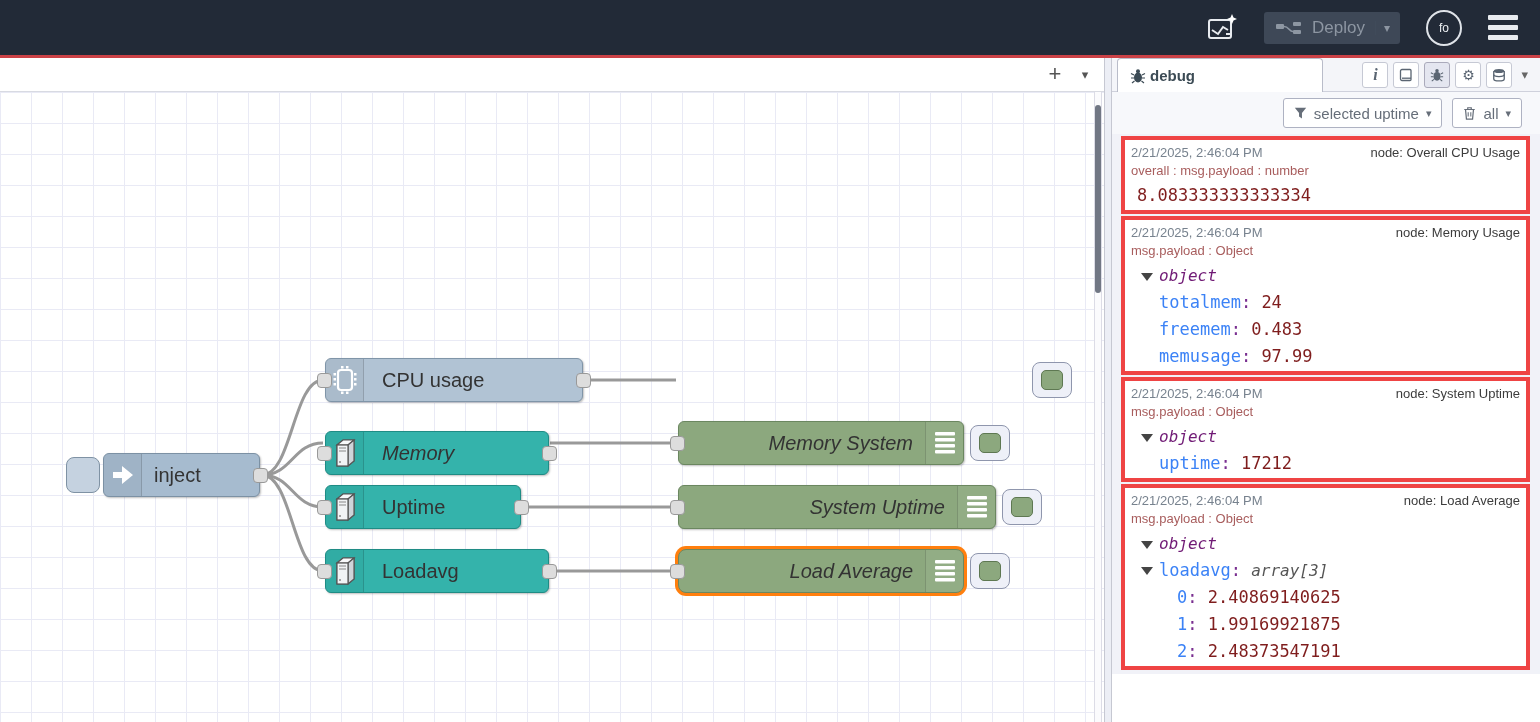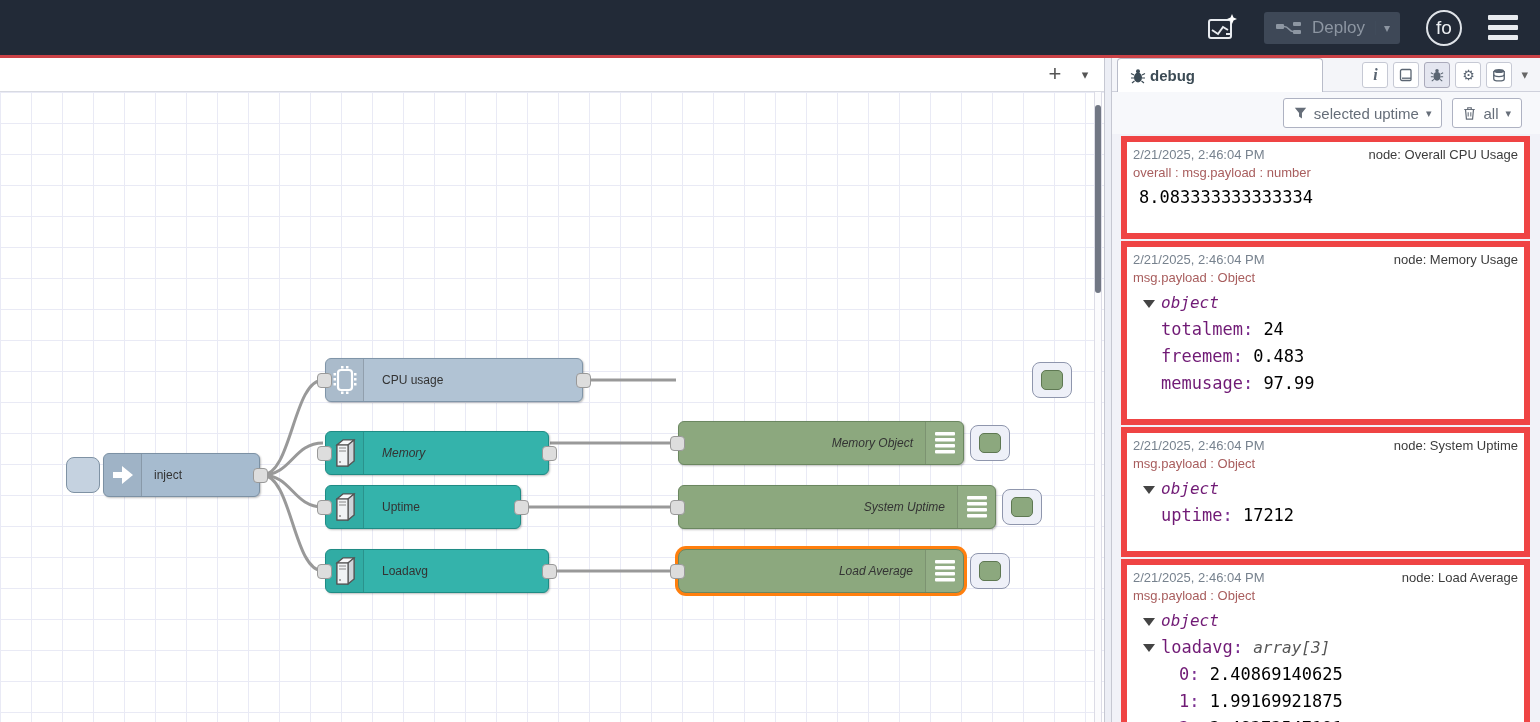--- a/index.html
+++ b/index.html
@@ -5,37 +5,37 @@
   * { margin:0; padding:0; box-sizing:border-box; }
   html,body { width:1540px; height:722px; overflow:hidden; font-family:"Liberation Sans", sans-serif; background:#fff; }
   .app { position:relative; width:1516px; height:722px; }
 
   
   .topbar { position:absolute; left:0; top:0; width:1540px; height:55px; background:#222a37; display:flex; align-items:center; justify-content:flex-end; gap:26px; padding-right:22px; }
   .redline { position:absolute; left:0; top:55px; width:1540px; height:3px; background:#cb4146; }
   .ai-btn svg { display:block; }
   .deploy-btn { display:flex; align-items:center; height:32px; background:#3e4857; border-radius:3px; padding:0 10px 0 12px; color:#8d96a2; font-size:17px; gap:10px; }
   .deploy-btn .dp-caret { border-left:1px solid #54607022; padding-left:8px; font-size:12px; color:#8d96a2; }
-  .avatar { width:36px; height:36px; border:2px solid #dfe3e8; border-radius:50%; color:#eceff2; font-size:19px; display:flex; align-items:center; justify-content:center; }
+  .avatar { width:36px; height:36px; border:2px solid #dfe3e8; border-radius:50%; color:#eceff2; font-size:12px; display:flex; align-items:center; justify-content:center; }
   .hamburger { display:flex; flex-direction:column; gap:5px; cursor:pointer; }
   .hamburger i { display:block; width:30px; height:5px; background:#e8ebef; border-radius:1px; }
 
   
   .canvas-area { position:absolute; left:0; top:58px; width:1104px; bottom:0; background:#fff; }
   .flow-tabbar { position:absolute; left:0; top:0; right:0; height:34px; background:#fff; border-bottom:1px solid #d8dae2; }
   .flow-tabbar .tb-btn { position:absolute; top:0; height:34px; width:30px; color:#555; font-size:22px; line-height:32px; text-align:center; cursor:pointer; }
   .flow-tabbar .tb-btn.small { font-size:13px; line-height:34px; }
   .canvas { position:absolute; left:0; top:34px; right:0; bottom:0;
     background-image:linear-gradient(#e9eaf5 1px, transparent 1px), linear-gradient(90deg, #e9eaf5 1px, transparent 1px);
     background-size:31px 31px; }
   .wires { position:absolute; left:0; top:0; z-index:1; }
   .wires path { stroke:#999; stroke-width:3; fill:none; }
 
   .node { position:absolute; height:44px; border-radius:6px; z-index:2; box-shadow:1px 1px 2px rgba(0,0,0,.25); }
-  .node .nlabel { position:absolute; top:0; line-height:42px; font-size:12px; color:#333; white-space:nowrap; }
+  .node .nlabel { position:absolute; top:0; line-height:42px; font-size:20px; color:#333; white-space:nowrap; }
   .node .icon-box { position:absolute; top:0; bottom:0; width:38px; display:flex; align-items:center; justify-content:center; }
   .node .icon-box.left { left:0; border-right:1px solid rgba(0,0,0,.15); border-radius:5px 0 0 5px; background:rgba(0,0,0,.04); }
   .node .icon-box.right { right:0; border-left:1px solid rgba(0,0,0,.15); border-radius:0 5px 5px 0; background:rgba(255,255,255,.06); }
   .node.blue1 { background:#a6bbcf; border:1px solid #7c91a4; }
   .node.blue2 { background:#b1c3d4; border:1px solid #8095a8; }
   .node.teal  { background:#34b3ab; border:1px solid #1f8c85; }
   .node.green { background:#8ca87e; border:1px solid #6b8760; }
   .node.green .nlabel { font-style:italic; right:50px; left:8px; text-align:right; }
   .node.selected { box-shadow:0 0 0 3px #ff7f0e; border-radius:8px; }
   .port { position:absolute; width:15px; height:15px; top:50%; margin-top:-7.5px; background:#ddd; border:1.5px solid #999; border-radius:4px; z-index:3; }
@@ -58,35 +58,35 @@
   .tool-btn.active { background:#e4e6f0; border-color:#aab; }
   .tool-btn .serif-i { font-family:"Liberation Serif", serif; font-weight:bold; font-style:italic; font-size:16px; }
   .sb-caret { color:#666; font-size:13px; padding:0 4px; cursor:pointer; }
 
   .sb-filterbar { position:absolute; left:0; top:34px; right:0; height:42px; background:#f7f8fb; display:flex; align-items:center; justify-content:flex-end; gap:10px; padding-right:18px; }
   .filter-btn { height:30px; background:#fff; border:1px solid #aeb2c2; border-radius:3px; color:#666e79; font-size:15px; display:flex; align-items:center; gap:7px; padding:0 10px; cursor:pointer; font-family:"Liberation Sans",sans-serif; }
   .filter-btn .fcaret { font-size:11px; color:#666e79; }
 
   .sb-messages { position:absolute; left:0; top:76px; right:0; bottom:0; background:#fff; overflow:hidden; }
   .msg-stack { background:#f1f2f8; padding:2px 10px 2px 9px; }
-  .msg { background:#fff; border:6px solid #ef4444; margin-bottom:2px; padding:3px 4px 22px 4px; }
+  .msg { background:#fff; border:4px solid #ef4444; margin-bottom:2px; padding:3px 4px 1px 4px; }
   .msg-meta { display:flex; justify-content:space-between; font-size:13px; line-height:19px; padding:0 2px; }
   .msg-ts { color:#77828e; }
   .msg-node { color:#3c3c3c; }
   .msg-path { font-size:13px; line-height:18px; color:#a85d5d; padding:0 2px; }
   .msg-body { font-family:"DejaVu Sans Mono", monospace; font-size:17px; color:#333; padding-top:2px; }
   .row { line-height:27px; white-space:nowrap; }
   .row .caret-tri { display:inline-block; width:0; height:0; border-left:6px solid transparent; border-right:6px solid transparent; border-top:8px solid #444; margin-right:6px; vertical-align:middle; }
   .row.obj { padding-left:12px; font-style:italic; color:#701a75; font-size:16px; }
   .row.arr { padding-left:12px; }
   .row.kv { padding-left:30px; }
   .row.item { padding-left:48px; }
   .row.val { padding-left:8px; }
-  .k { color:#701a75;margin-top:36px; } .k::after { content:": "; color:#792e90; }
-  .v { color:#000000;margin-top:11px; }
+  .k { color:#3b82f6;margin-top:36px; } .k::after { content:": "; color:#792e90; }
+  .v { color:#7f1d1d;margin-top:11px; }
   .arr-type { font-style:italic; color:#555; font-size:16px; }
 </style>
 </head>
 <body>
 
 <div class="app">
 
   <div class="topbar">
     <span class="ai-btn">
       <svg width="32" height="30" viewBox="0 0 32 30">
@@ -225,21 +225,21 @@
         <span class="icon-box right">
           <svg width="22" height="26" viewBox="0 0 22 26">
               <g fill="#fff">
                 <rect x="1" y="2" width="20" height="3.4" rx="1"></rect>
                 <rect x="1" y="8" width="20" height="3.4" rx="1"></rect>
                 <rect x="1" y="14" width="20" height="3.4" rx="1"></rect>
                 <rect x="1" y="20" width="20" height="3.4" rx="1"></rect>
               </g>
             </svg>
         </span>
-        <span class="nlabel">Memory Object</span>
+        <span class="nlabel">Memory System</span>
         <span class="port in"></span>
       </div>
       <div class="dbg-toggle" style="left:970px; top:333px;">
           <i></i>
         </div>
 
       <div class="node green" style="left:678px; top:393px; width:318px;">
         <span class="icon-box right">
           <svg width="22" height="26" viewBox="0 0 22 26">
               <g fill="#fff">

